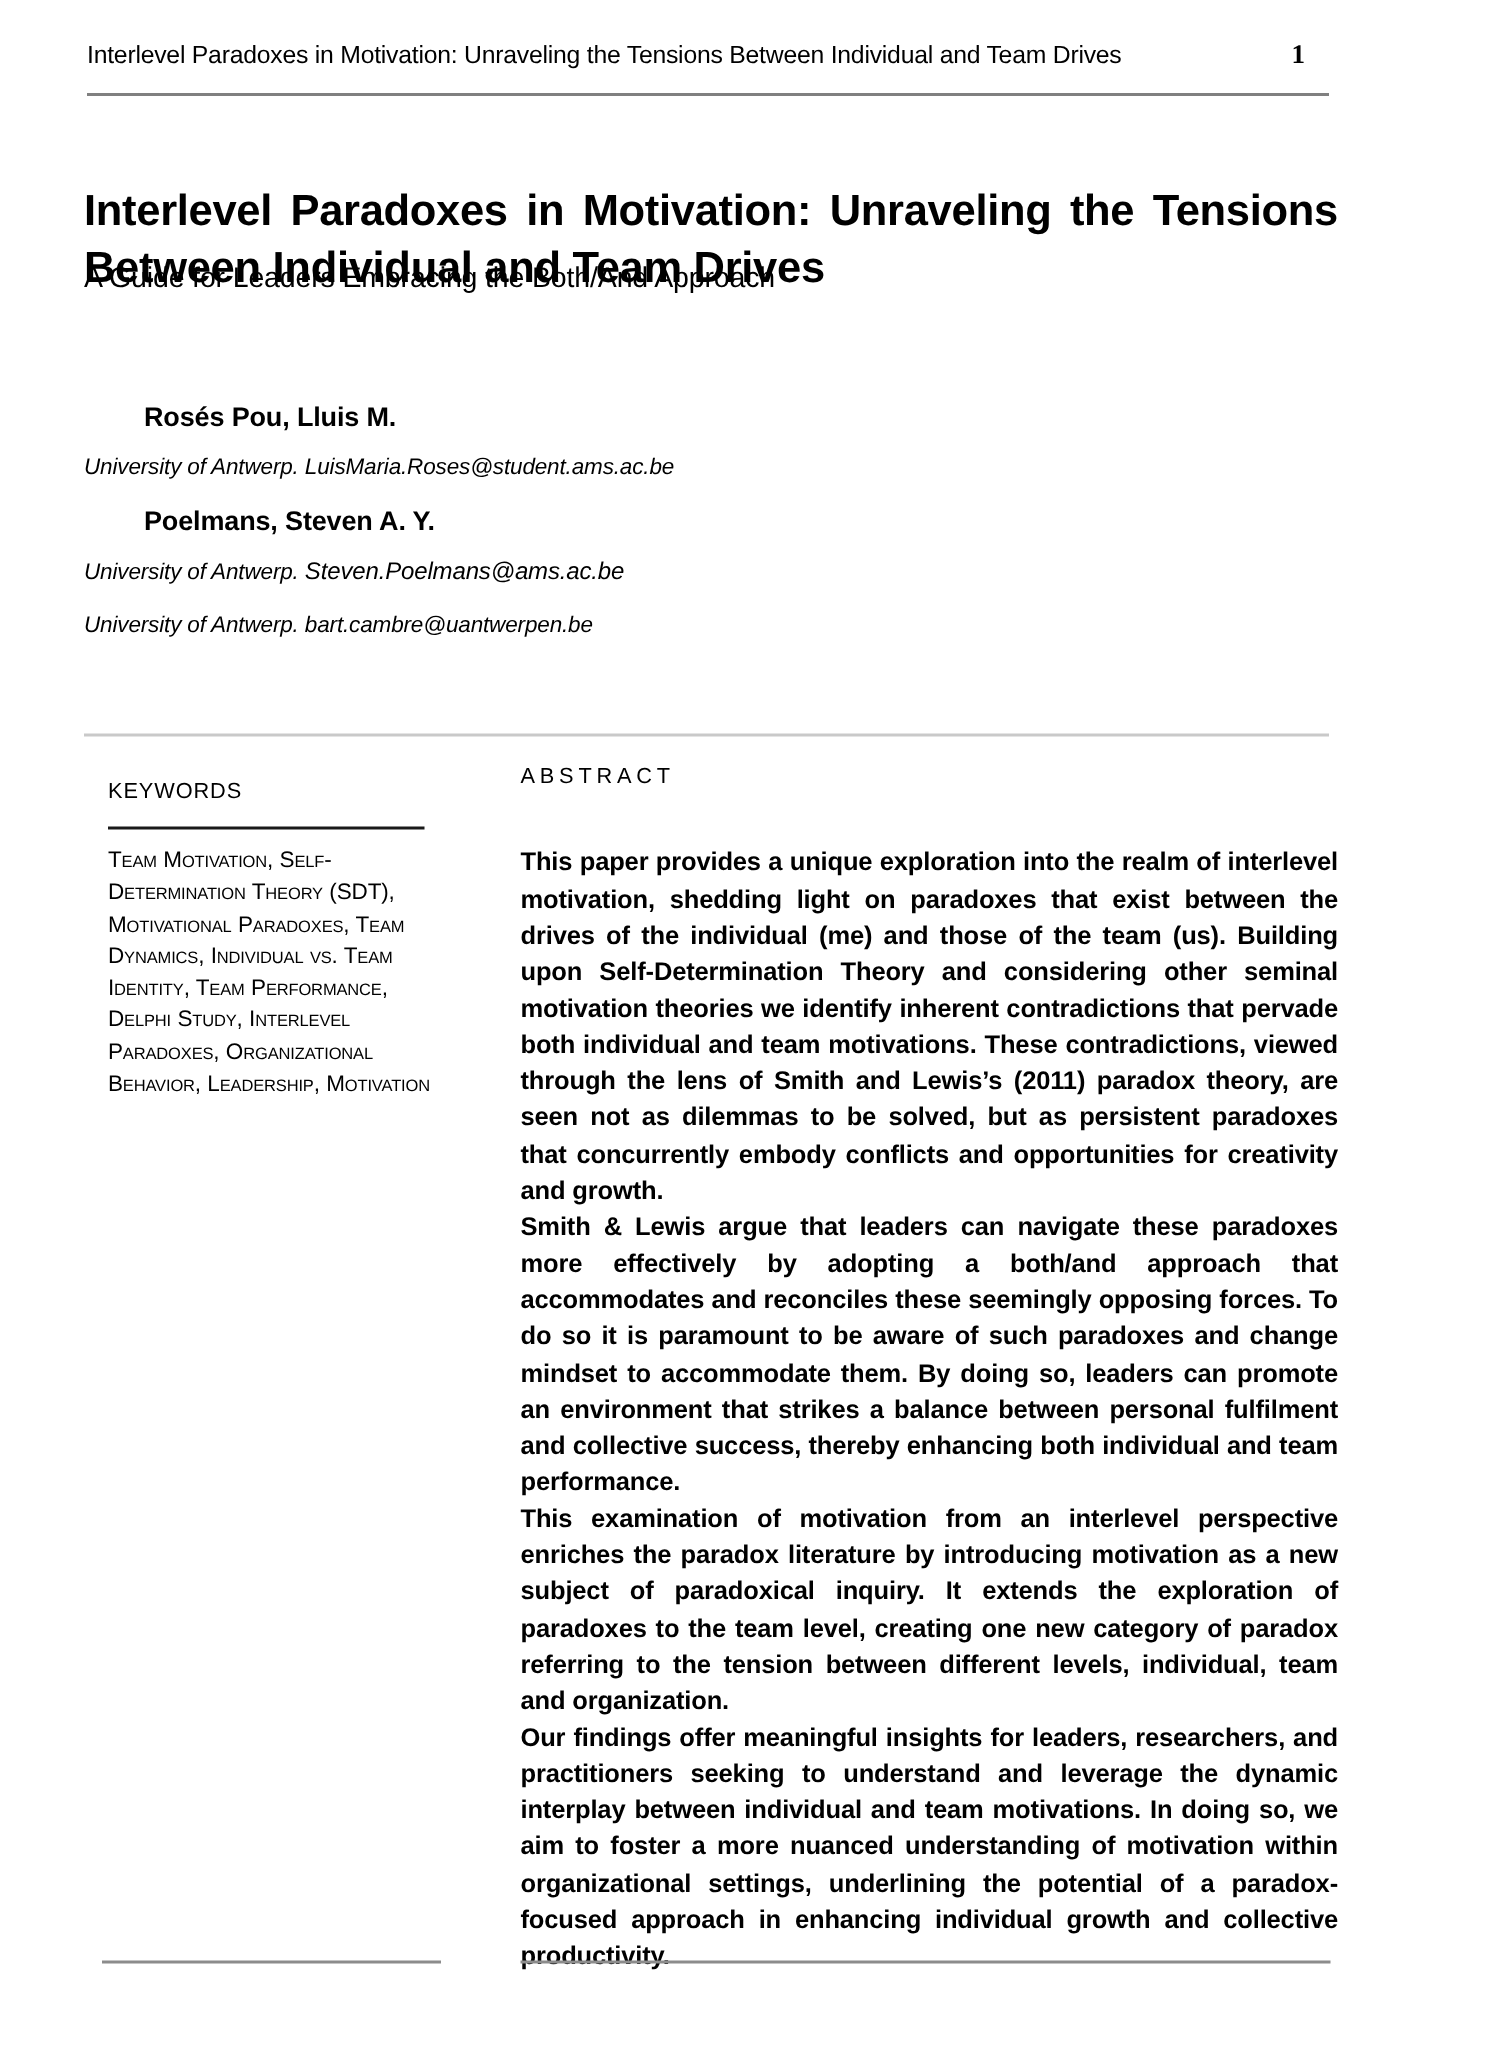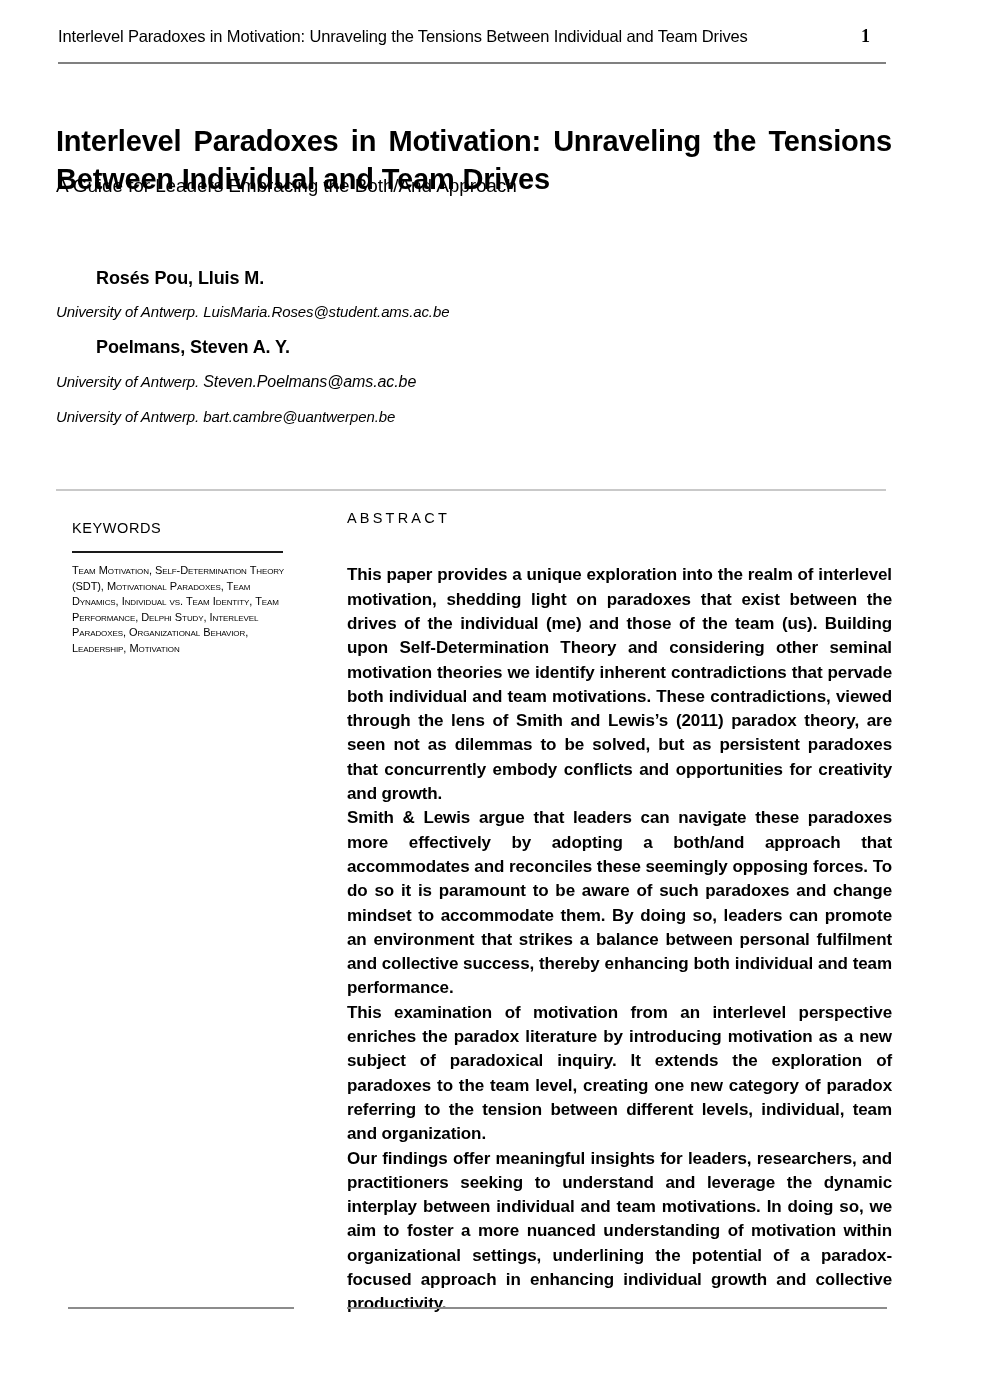--- a/index.html
+++ b/index.html
@@ -144,21 +144,21 @@
     letter-spacing: 3.2px;
   }
   .keywords-rule {
     margin-top: 14px;
     width: 211px;
     height: 1.6px;
     background: #1a1a1a;
   }
   .keywords-list {
     margin-top: 10px;
-    font-size: 11px;
+    font-size: 15px;
     line-height: 1.42;
     font-variant: small-caps;
     font-variant-caps: small-caps;
     letter-spacing: -0.1px;
     word-spacing: 0.2px;
   }
   .abstract-body {
     margin-top: 36px;
     font-size: 17px;
     line-height: 1.43;

